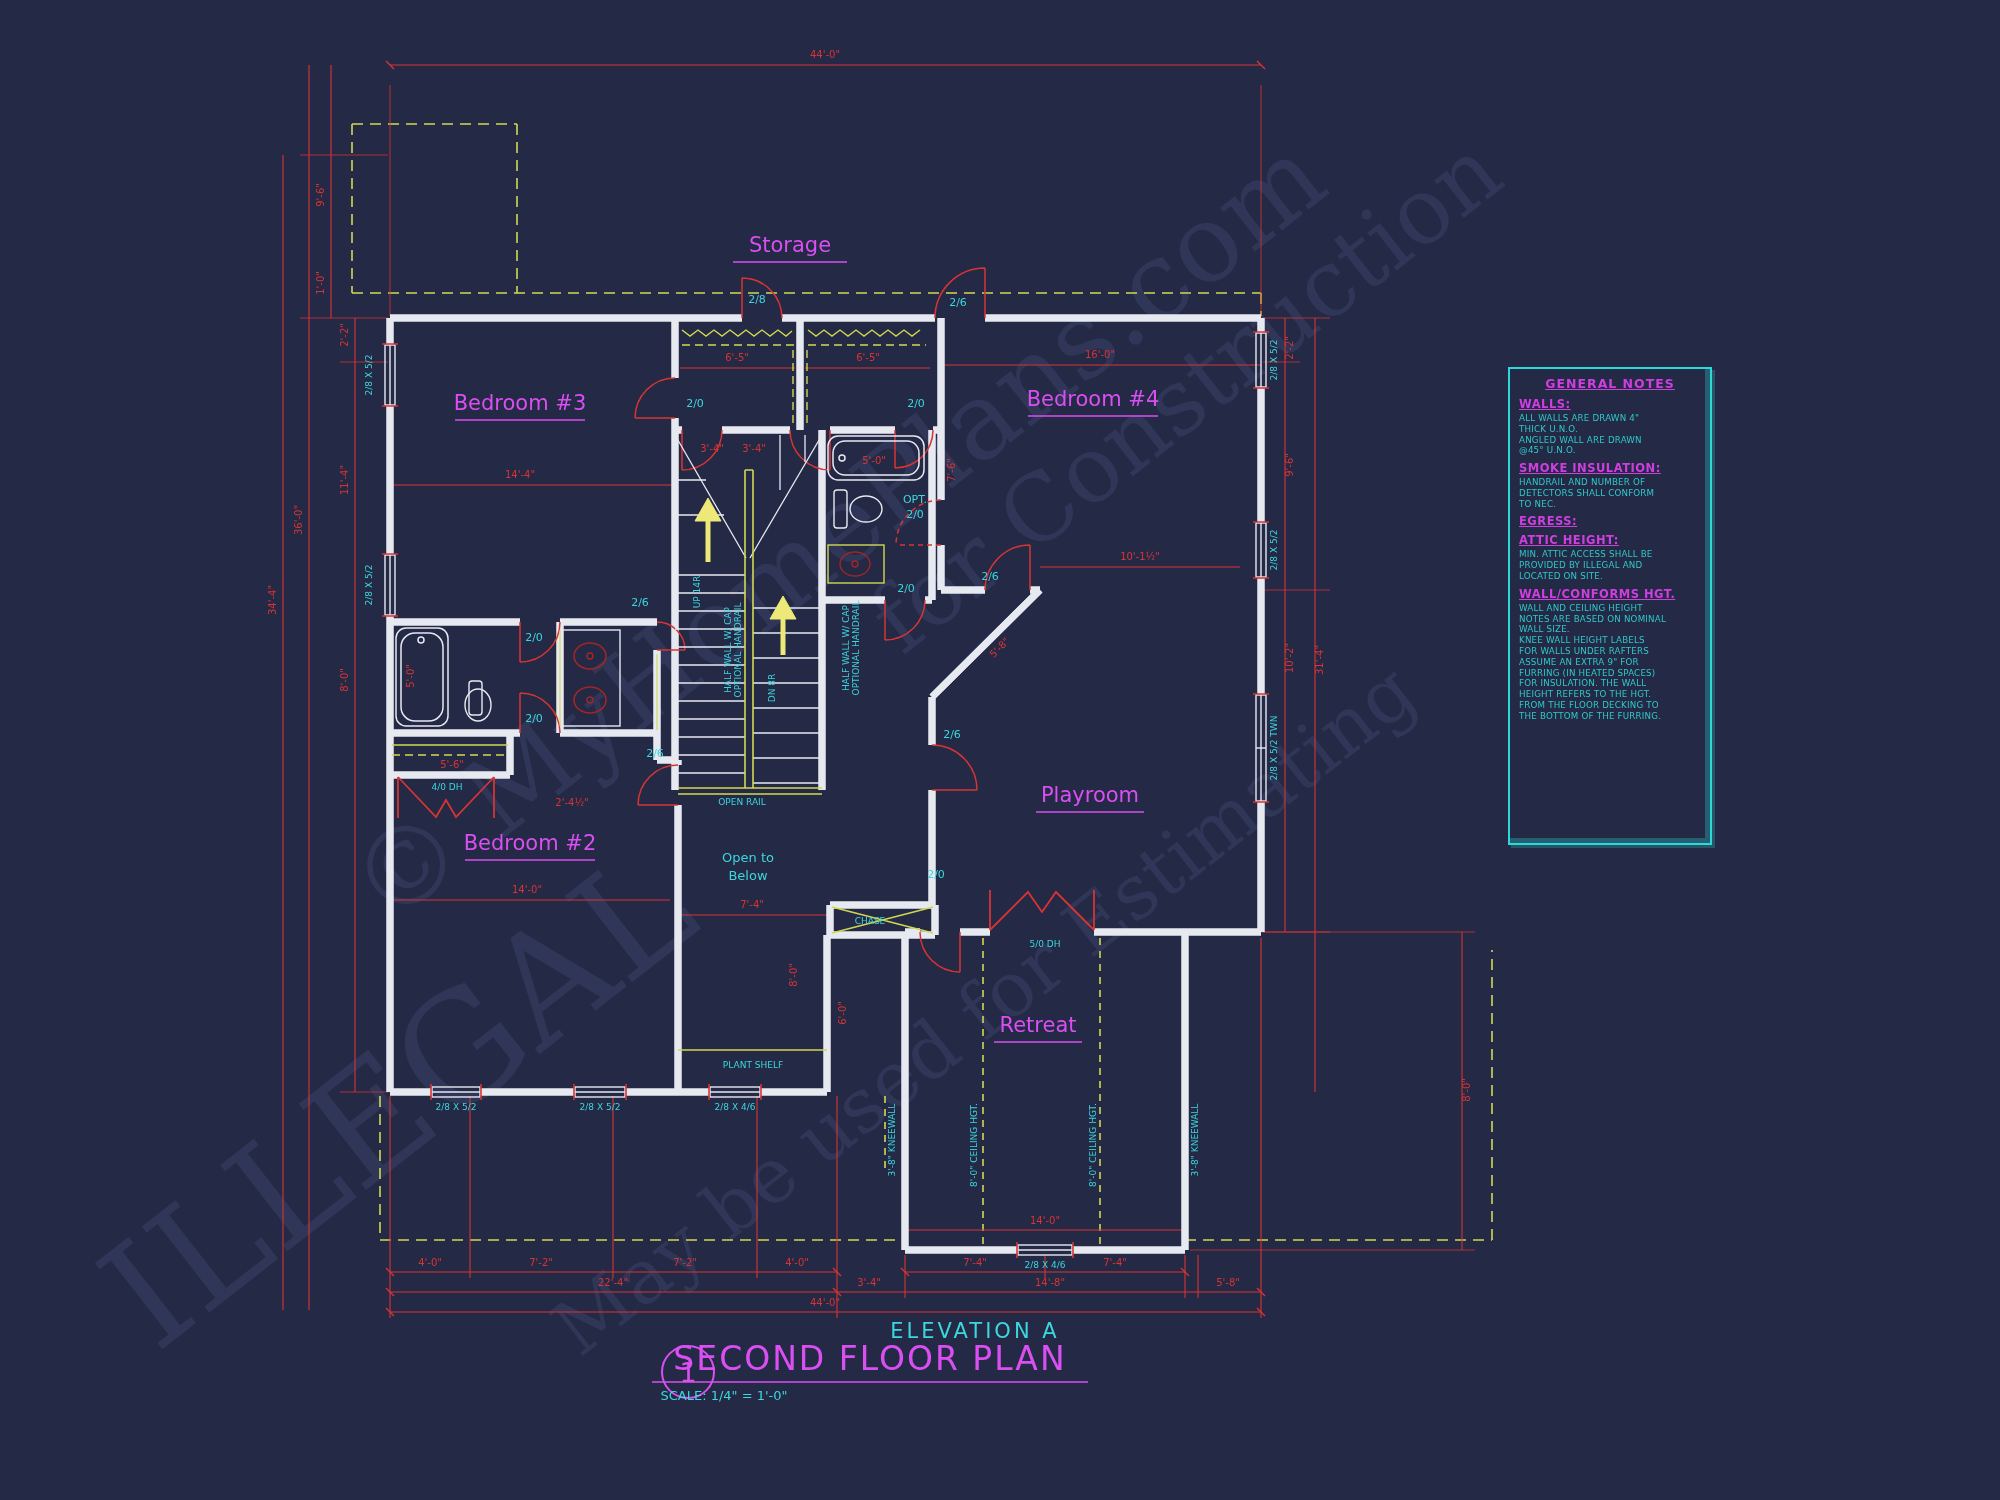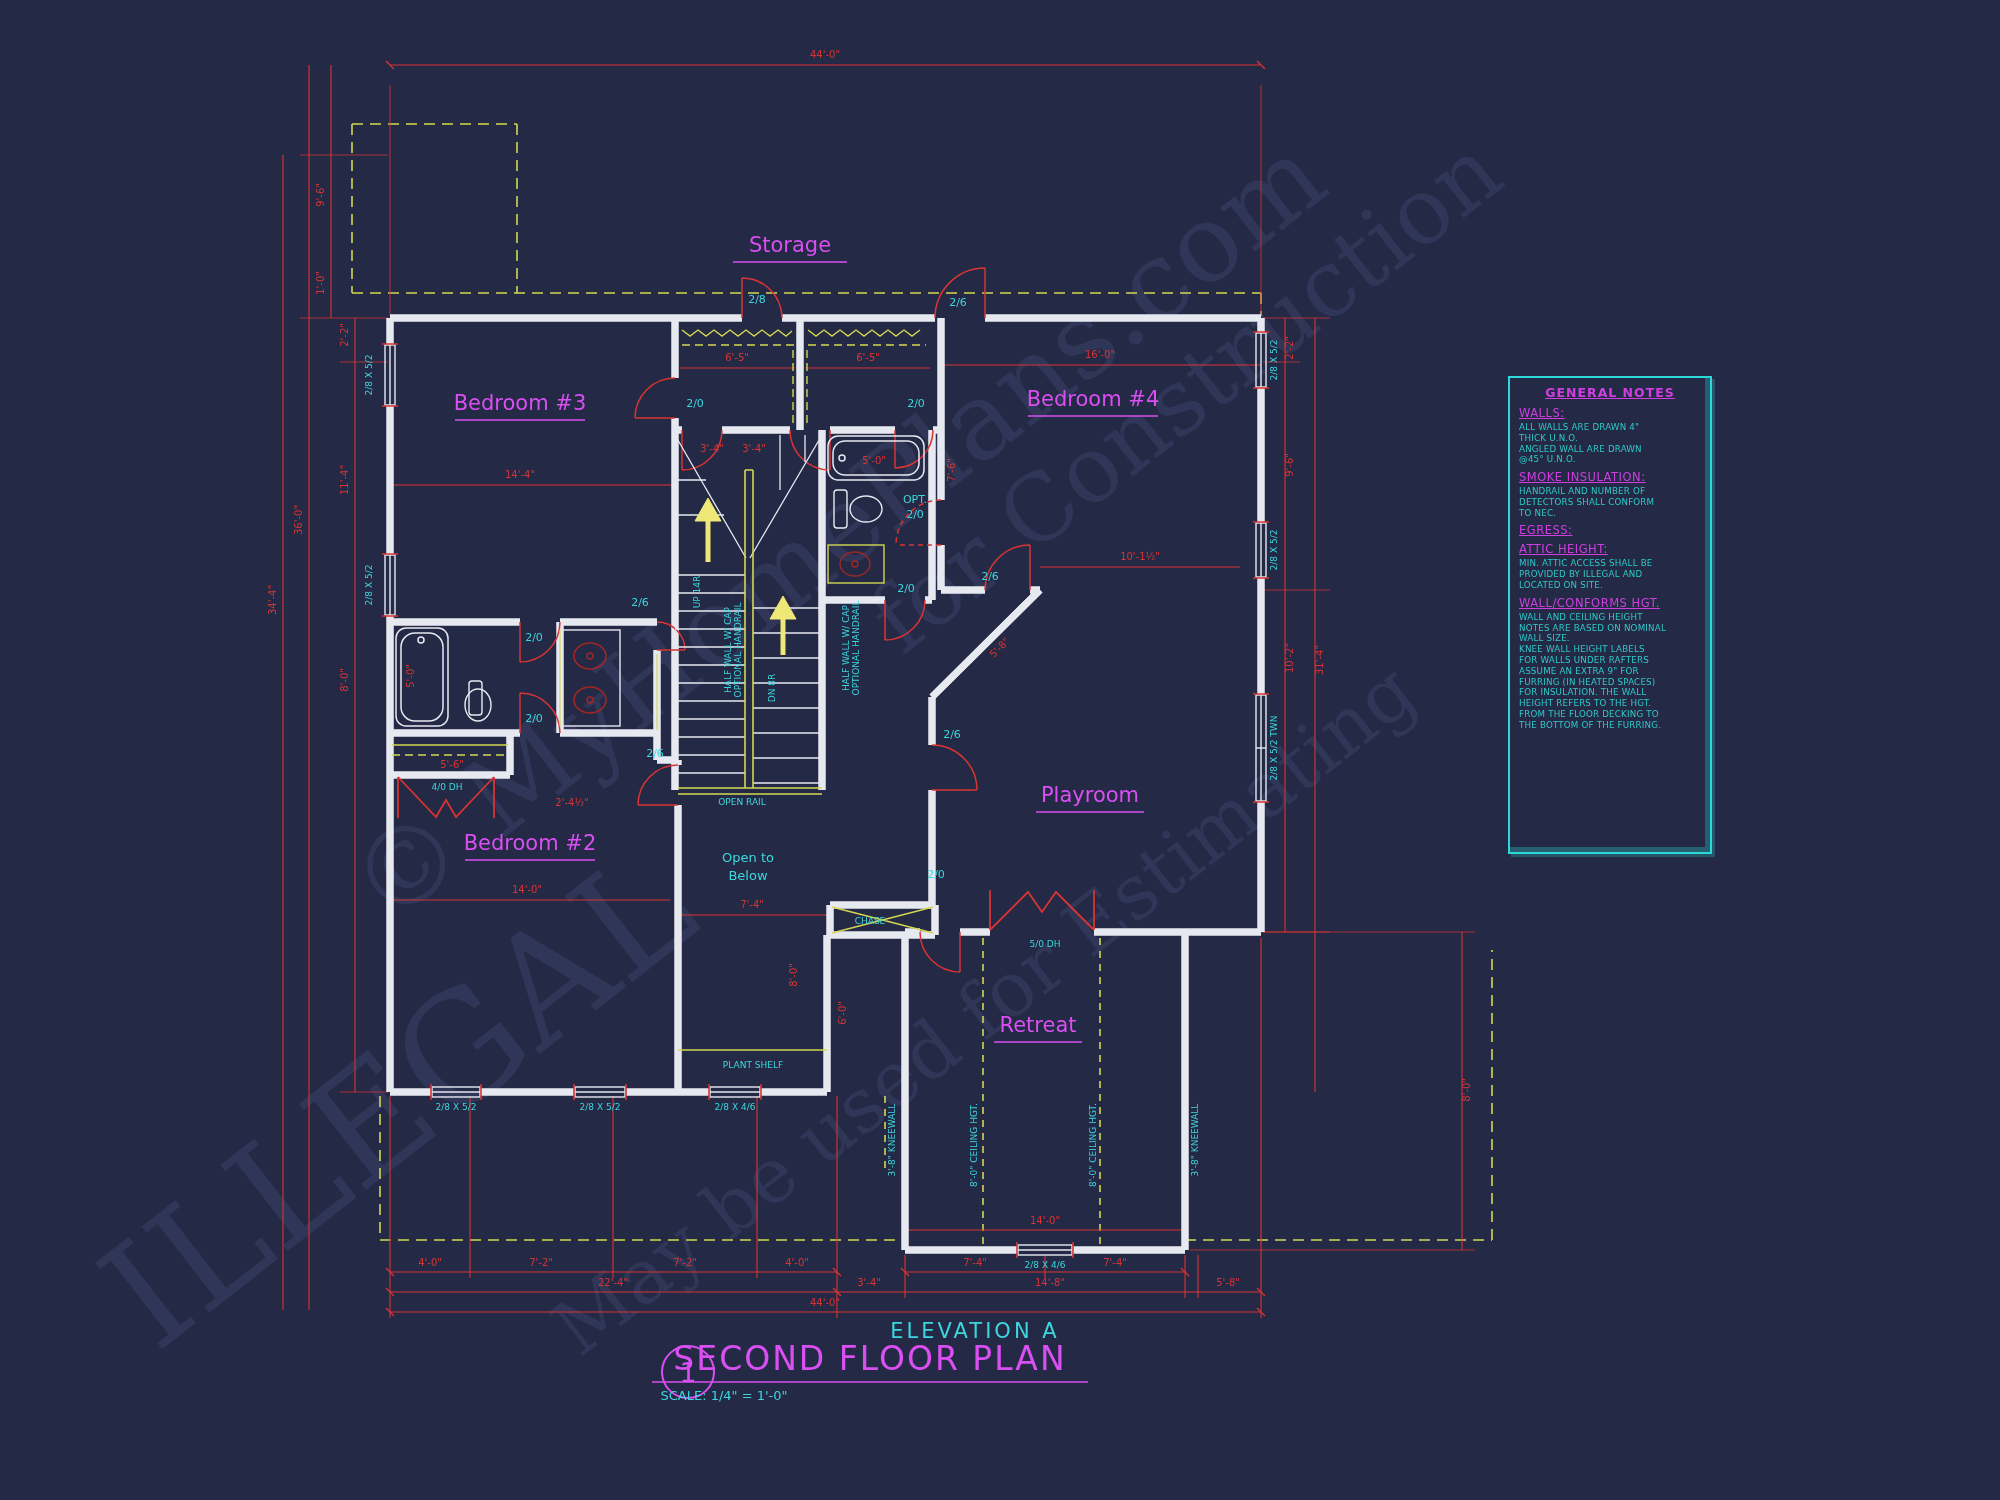--- a/index.html
+++ b/index.html
@@ -7,27 +7,27 @@
           font-family:"DejaVu Sans",sans-serif;}
   svg{position:absolute;left:0;top:0;}
   svg text{font-family:"DejaVu Sans",sans-serif;text-anchor:middle;}
   .room{fill:#d94ff2;font-size:21px;}
   .cyan{fill:#3cd7de;font-size:11px;}
   .cyan-sm{fill:#3cd7de;font-size:9px;}
   .cyan-md{fill:#3cd7de;font-size:13px;}
   .dim{fill:#d83434;font-size:10px;}
   .wm{fill:#3b4166;opacity:.55;font-family:"DejaVu Serif","Liberation Serif",serif;}
   
-  #notes{position:absolute;left:1508px;top:376px;width:204px;height:478px;
+  #notes{position:absolute;left:1508px;top:367px;width:204px;height:478px;
          border:2px solid #2bd9d9;box-sizing:border-box;padding:7px 9px;
          box-shadow:inset -5px -5px 0 rgba(43,217,217,.30), 3px 3px 0 rgba(43,217,217,.25);}
   #notes .nt{color:#cf3fe0;font-size:12.5px;letter-spacing:1px;text-align:center;
          text-decoration:underline;margin-bottom:6px;font-weight:bold;}
   #notes .nh{color:#cf3fe0;font-size:11.5px;text-decoration:underline;margin:5px 0 2px;
-         letter-spacing:.5px;font-weight:normal;}
+         letter-spacing:.5px;font-weight:bold;}
   #notes .nb{color:#2fc9c9;font-size:8.7px;line-height:1.24;white-space:pre-line;letter-spacing:.2px;}
 </style>
 </head>
 <body>
 
 <div id="canvas">
 
 <svg width="2000" height="1500" viewBox="0 0 2000 1500">
 
   <g>

